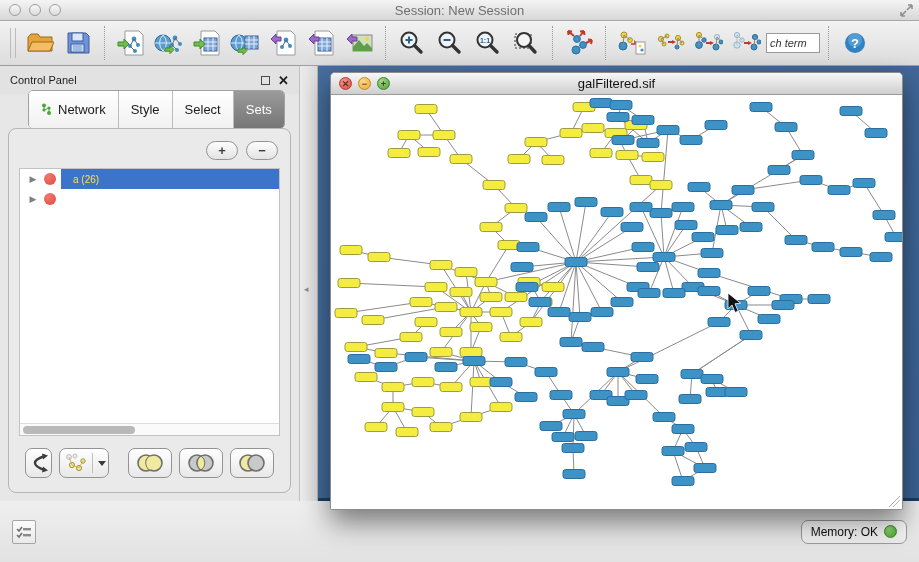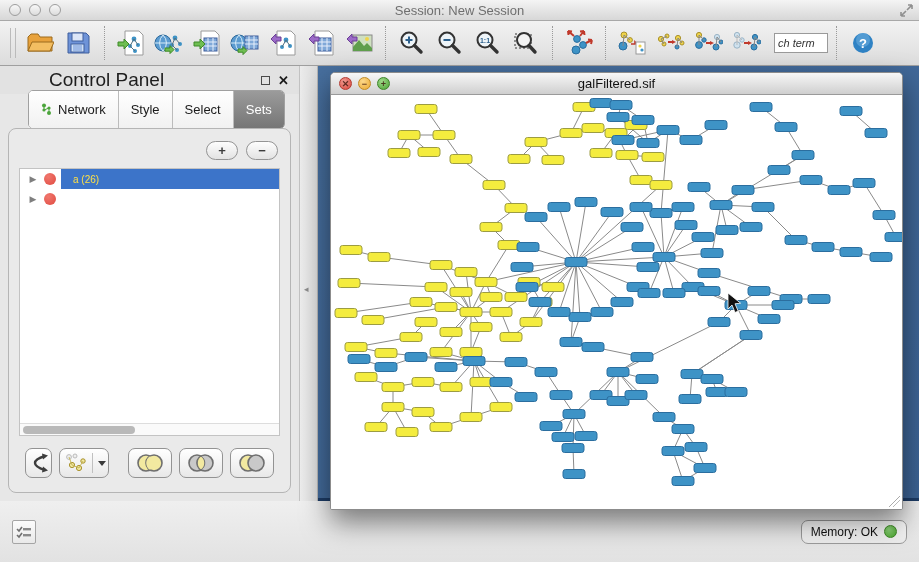--- a/index.html
+++ b/index.html
@@ -15,31 +15,31 @@
     background:linear-gradient(#f8f8f8,#dcdcdc); }
   .win-title { position:absolute; left:0; right:0; text-align:center; color:#6f6f6f; font-size:13px; }
   .fs-icon { position:absolute; right:6px; top:4px; }
 
   
   .toolbar { height:45px; background:linear-gradient(#f2f2f2,#dcdcdc); border-bottom:1px solid #9f9f9f;
     display:flex; align-items:center; padding:0 6px; gap:2px; }
   .grip { width:6px; height:30px; border-left:1px solid #bbb; border-right:1px solid #bbb; margin:0 4px; }
   .tbtn { width:36px; height:38px; display:flex; align-items:center; justify-content:center; border-radius:4px; }
   .tsep { width:1px; height:34px; border-left:1px dotted #9a9a9a; margin:0 6px; }
-  .search-wrap { display:flex; align-items:center; margin-left:8px; }
+  .search-wrap { display:flex; align-items:center; margin-left:0; }
   .search-input { width:54px; height:20px; border:1px solid #9a9a9a; background:#fff; font-style:italic;
     font-size:11px; color:#333; padding:0 3px; font-family:"Liberation Sans",sans-serif; }
 
   
   .mainrow { flex:1; display:flex; min-height:0; }
 
   
   .cpanel { width:300px; background:#e7e7e7; display:flex; flex-direction:column; border-right:1px solid #c2c2c2; }
   .cp-header { height:28px; display:flex; align-items:center; padding:0 10px; background:#e2e2e2; }
-  .cp-title { font-size:19px; color:#1e1e1e;margin-left:39px; }
+  .cp-title { font-size:11px; color:#1e1e1e; }
   .cp-hbtns { margin-left:auto; display:flex; gap:8px; align-items:center; }
   .float-btn { width:9px; height:9px; border:1.5px solid #4a4a4a; display:inline-block; }
   .close-btn { font-size:13px; font-weight:bold; color:#1a1a1a; line-height:9px; }
   .tabrow { height:30px; display:flex; align-items:center; padding-left:28px; }
   .segctl { display:flex; border:1px solid #a0a0a0; border-radius:5px; overflow:hidden;
     background:#fff; box-shadow:0 1px 1px rgba(255,255,255,.8); }
   .seg { padding:11px 12px; font-size:13px; color:#1b1b1b; border-right:1px solid #bcbcbc;
     display:flex; align-items:center; gap:5px; background:linear-gradient(#ffffff,#f1f1f1); }
   .seg:last-child { border-right:none; }
   .seg.active { background:linear-gradient(#9b9b9b,#767676); color:#fff; }

